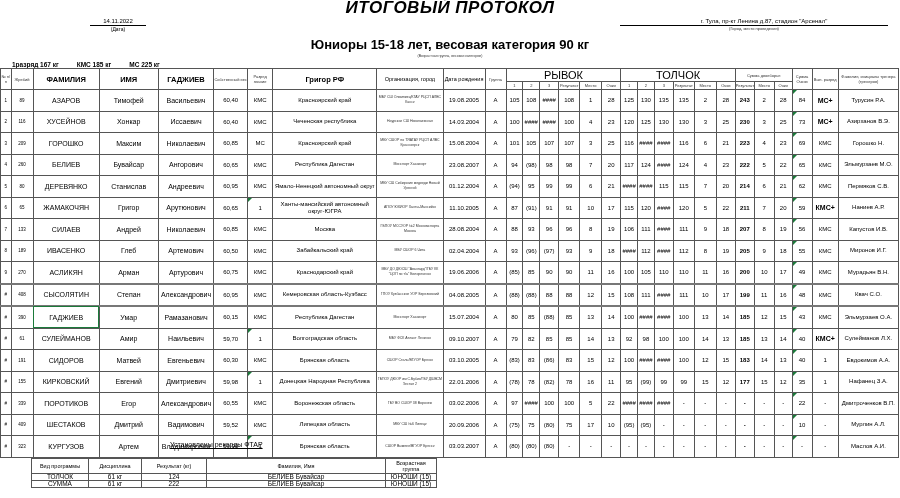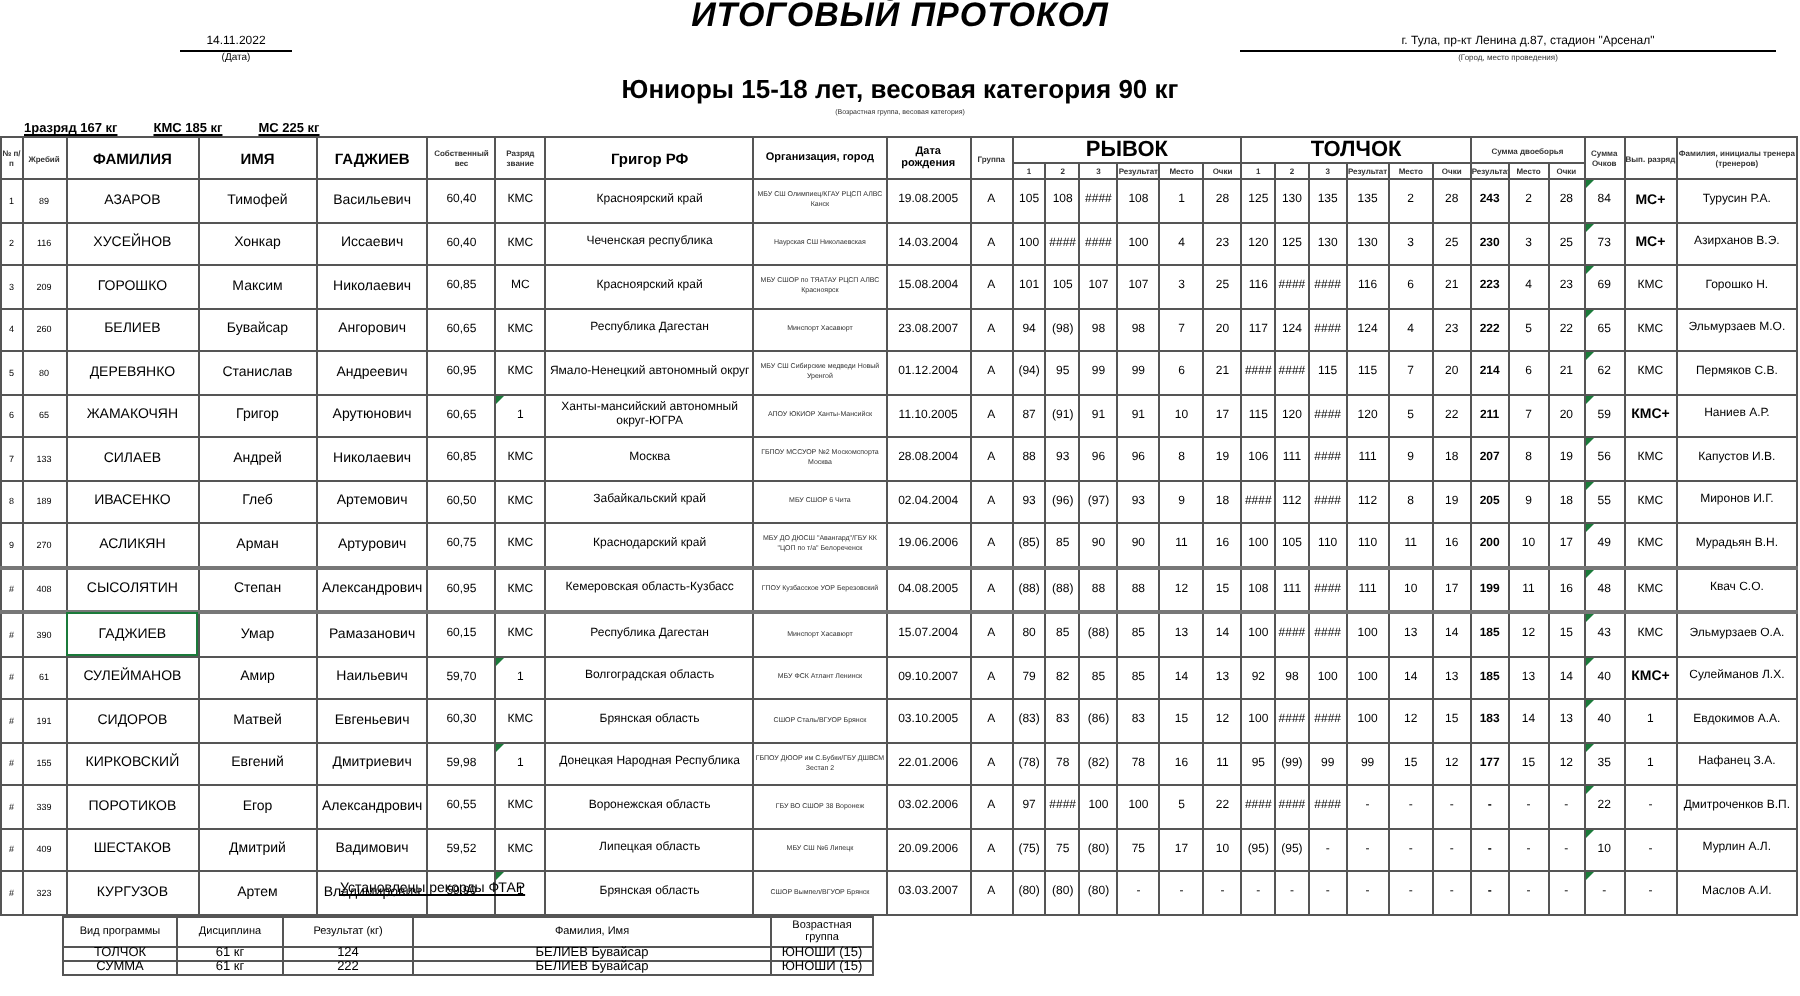--- a/index.html
+++ b/index.html
@@ -9,21 +9,21 @@
   .date-block .val { border-bottom:1px solid #000; padding-bottom:1px; }
   .date-block .cap { font-size:5px; }
   .place-block { position:absolute; left:620px; top:18px; width:268px; text-align:center; font-size:6px; }
   .place-block .val { border-bottom:1px solid #000; padding-bottom:1px; padding-left:20px; }
   .place-block .cap { font-size:4px; color:#333; }
   .subtitle { position:absolute; left:0; top:37px; width:900px; text-align:center; font-size:13px; font-weight:bold; }
   .subtitle-cap { position:absolute; left:0; top:54px; width:900px; text-align:center; font-size:3.5px; color:#333; }
   .norms { position:absolute; left:12px; top:61px; font-size:6.5px; font-weight:bold; display:flex; gap:18px; text-decoration:underline; }
   table.main { position:absolute; left:0; top:68px; width:899px; border-collapse:collapse; table-layout:fixed; font-size:6px; }
   table.main td, table.main th { border:1px solid #555; text-align:center; vertical-align:middle; padding:0; overflow:hidden; white-space:nowrap; }
-  table.main th { font-weight:bold; font-size:4px; color:#333; }
+  table.main th { font-weight:normal; font-size:4px; color:#333; }
   table.main th.big { font-size:7.5px; font-weight:bold; color:#000; }
   table.main th.huge { font-size:11px; color:#000; }
   table.main th.mid { font-size:5.5px; color:#000; }
   table.main td.fam { font-size:7px; }
   table.main td.org { font-size:3.5px; white-space:normal; line-height:5px; color:#333; }
   table.main td.subj { font-size:6px; white-space:normal; line-height:7px; }
   table.main td.small { font-size:4.5px; }
   table.main td.b { font-weight:bold; }
   table.main td.coach { font-size:6px; white-space:normal; line-height:7px; }
   table.main tr.row td { height:20.5px; }

